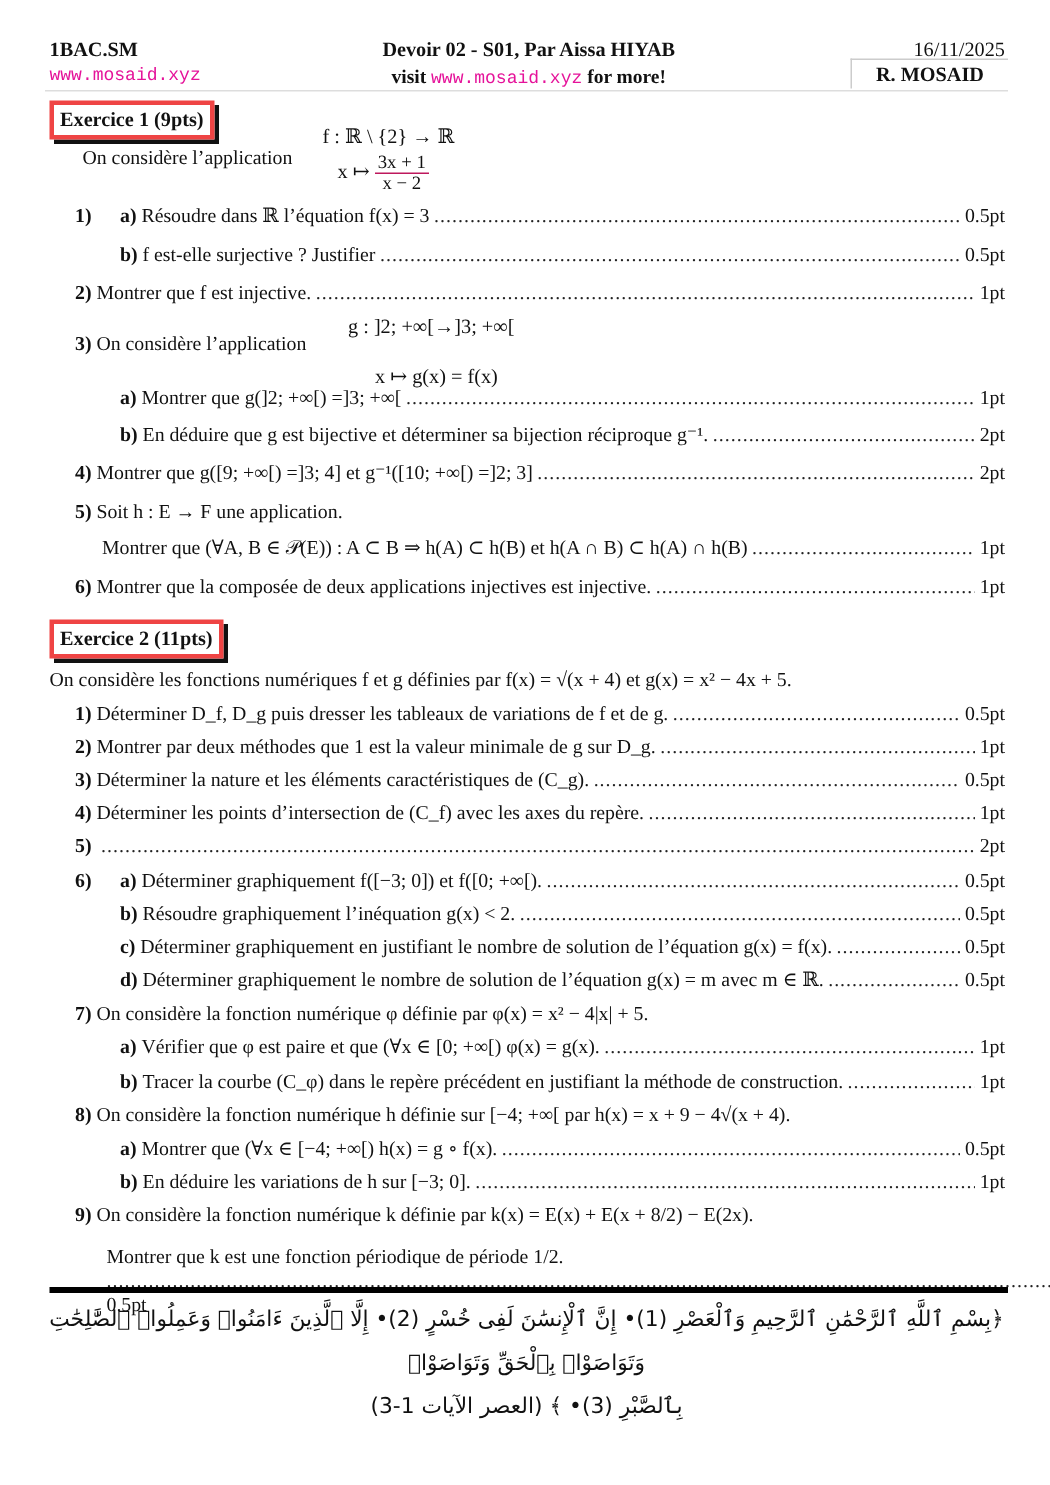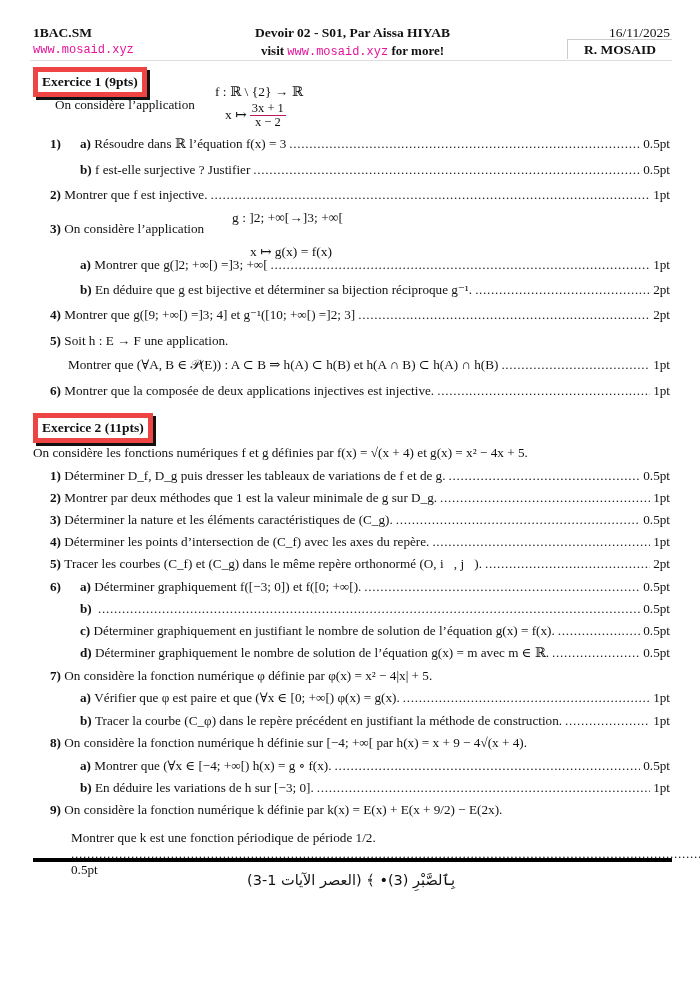--- a/index.html
+++ b/index.html
@@ -9,21 +9,21 @@
   .hdr .l1 { position:absolute; left:0; top:3px; font-weight:bold; font-size:13.5px; }
   .hdr .l2 { position:absolute; left:0; top:21px; font-family:"Liberation Mono","DejaVu Sans Mono",monospace; color:#e5139a; font-size:12px; }
   .hdr .c1 { position:absolute; left:0; right:0; top:3px; text-align:center; font-weight:bold; font-size:13.5px; }
   .hdr .c2 { position:absolute; left:0; right:0; top:21px; text-align:center; font-weight:bold; font-size:13px; }
   .hdr .c2 .url { font-family:"Liberation Mono","DejaVu Sans Mono",monospace; color:#e5139a; font-weight:normal; font-size:12px; }
   .hdr .r1 { position:absolute; right:2px; top:3px; font-size:13.5px; }
   .hdr .r2 { position:absolute; right:0; top:17px; width:104px; height:19px; border-left:1px solid #ccc; border-top:1px solid #ccc;
              text-align:center; font-weight:bold; font-size:13.5px; line-height:19px; }
   .hdr-line { position:absolute; left:30px; right:28px; top:60px; height:1px; background:#ddd; }
 
-  .exbox { position:absolute; font-weight:bold; font-size:13.5px; border:5px solid #ef4444; padding:2px 4px;
+  .exbox { position:absolute; font-weight:bold; font-size:13.5px; border:3px solid #ef4444; padding:2px 4px;
            background:#fff; box-shadow:3px 3px 0 #111; }
   .num { position:absolute; font-weight:bold; }
   .line { position:absolute; display:flex; align-items:baseline; }
   .line .txt { white-space:nowrap; }
   .line .dots { flex:1; overflow:hidden; white-space:nowrap; margin:0 3px; letter-spacing:2.2px; color:#222; }
   .line .dots::before { content:". . . . . . . . . . . . . . . . . . . . . . . . . . . . . . . . . . . . . . . . . . . . . . . . . . . . . . . . . . . . . . . . . . . . . . . . . . . . . . . . . . . . . . . . . . . . . . . . . . . . . . . . . . . . . . . . . . . . . . . . . . . . . . . . . . . . . . . . . . . . . . . . . . . . . . . . . . . . . . . . . . . . ."; letter-spacing:-1.3px; }
   .line .pts { white-space:nowrap; }
   .math { }
   .mapping { position:absolute; font-size:13.5px; }
   .frac { display:inline-block; vertical-align:middle; text-align:center; font-size:12.5px; line-height:13px; }
@@ -102,29 +102,29 @@
 <div class="line" style="left:50px; right:30px; top:490px;">
   <b>2)</b>&nbsp;<span class="txt">Montrer par deux méthodes que 1 est la valeur minimale de g sur D_g.</span><span class="dots"></span><span class="pts">1pt</span>
 </div>
 <div class="line" style="left:50px; right:30px; top:512px;">
   <b>3)</b>&nbsp;<span class="txt">Déterminer la nature et les éléments caractéristiques de (C_g).</span><span class="dots"></span><span class="pts">0.5pt</span>
 </div>
 <div class="line" style="left:50px; right:30px; top:534px;">
   <b>4)</b>&nbsp;<span class="txt">Déterminer les points d’intersection de (C_f) avec les axes du repère.</span><span class="dots"></span><span class="pts">1pt</span>
 </div>
 <div class="line" style="left:50px; right:30px; top:556px;">
-  <b>5)</b>&nbsp;<span class="txt">Tracer les courbes (C_f) et (C_g) dans le même repère orthonormé (O, i⃗, j⃗).</span><span class="dots"></span><span class="pts">2pt</span>
+  <b>5)</b>&nbsp;<span class="dots"></span><span class="pts">2pt</span>
 </div>
 
 <div class="num" style="left:50px; top:579px;">6)</div>
 <div class="line" style="left:80px; right:30px; top:579px;">
   <b>a)</b>&nbsp;<span class="txt">Déterminer graphiquement f([−3; 0]) et f([0; +∞[).</span><span class="dots"></span><span class="pts">0.5pt</span>
 </div>
 <div class="line" style="left:80px; right:30px; top:601px;">
-  <b>b)</b>&nbsp;<span class="dots"></span><span class="pts">0.5pt</span>
+  <b>b)</b>&nbsp;<span class="txt">Résoudre graphiquement l’inéquation g(x) &lt; 2.</span><span class="dots"></span><span class="pts">0.5pt</span>
 </div>
 <div class="line" style="left:80px; right:30px; top:623px;">
   <b>c)</b>&nbsp;<span class="txt">Déterminer graphiquement en justifiant le nombre de solution de l’équation g(x) = f(x).</span><span class="dots"></span><span class="pts">0.5pt</span>
 </div>
 <div class="line" style="left:80px; right:30px; top:645px;">
   <b>d)</b>&nbsp;<span class="txt">Déterminer graphiquement le nombre de solution de l’équation g(x) = m avec m ∈ ℝ.</span><span class="dots"></span><span class="pts">0.5pt</span>
 </div>
 
 <div style="position:absolute; left:50px; top:668px;"><b>7)</b>&nbsp;<span>On considère la fonction numérique φ définie par φ(x) = x² − 4|x| + 5.</span></div>
 <div class="line" style="left:80px; right:30px; top:690px;">
@@ -135,23 +135,24 @@
 </div>
 
 <div style="position:absolute; left:50px; top:735px;"><b>8)</b>&nbsp;<span>On considère la fonction numérique h définie sur [−4; +∞[ par h(x) = x + 9 − 4√(x + 4).</span></div>
 <div class="line" style="left:80px; right:30px; top:758px;">
   <b>a)</b>&nbsp;<span class="txt">Montrer que (∀x ∈ [−4; +∞[)   h(x) = g ∘ f(x).</span><span class="dots"></span><span class="pts">0.5pt</span>
 </div>
 <div class="line" style="left:80px; right:30px; top:780px;">
   <b>b)</b>&nbsp;<span class="txt">En déduire les variations de h sur [−3; 0].</span><span class="dots"></span><span class="pts">1pt</span>
 </div>
 
-<div style="position:absolute; left:50px; top:802px;"><b>9)</b>&nbsp;<span>On considère la fonction numérique k définie par k(x) = E(x) + E(x + 9/2) − E(2x).</span></div>
+<div style="position:absolute; left:50px; top:802px;"><b>9)</b>&nbsp;<span>On considère la fonction numérique k définie par k(x) = E(x) + E(x + 8/2) − E(2x).</span></div>
 <div class="line" style="left:68px; right:30px; top:830px;flex-direction:column;">
   <span class="txt">Montrer que k est une fonction périodique de période 1/2.</span>
     <span class="dots"></span>
     <span class="pts">0.5pt</span>
 </div>
 
 <div class="quran-rule"></div>
 <div class="quran">
+  <div>﴿بِسْمِ ٱللَّهِ ٱلرَّحْمَٰنِ ٱلرَّحِيمِ وَٱلْعَصْرِ (1)• إِنَّ ٱلْإِنسَٰنَ لَفِى خُسْرٍ (2)• إِلَّا ٱلَّذِينَ ءَامَنُوا۟ وَعَمِلُوا۟ ٱلصَّٰلِحَٰتِ وَتَوَاصَوْا۟ بِٱلْحَقِّ وَتَوَاصَوْا۟</div>
   <div>بِٱلصَّبْرِ (3)• ﴾ (العصر الآيات 1-3)</div>
 </div>
 
 </body></html>

